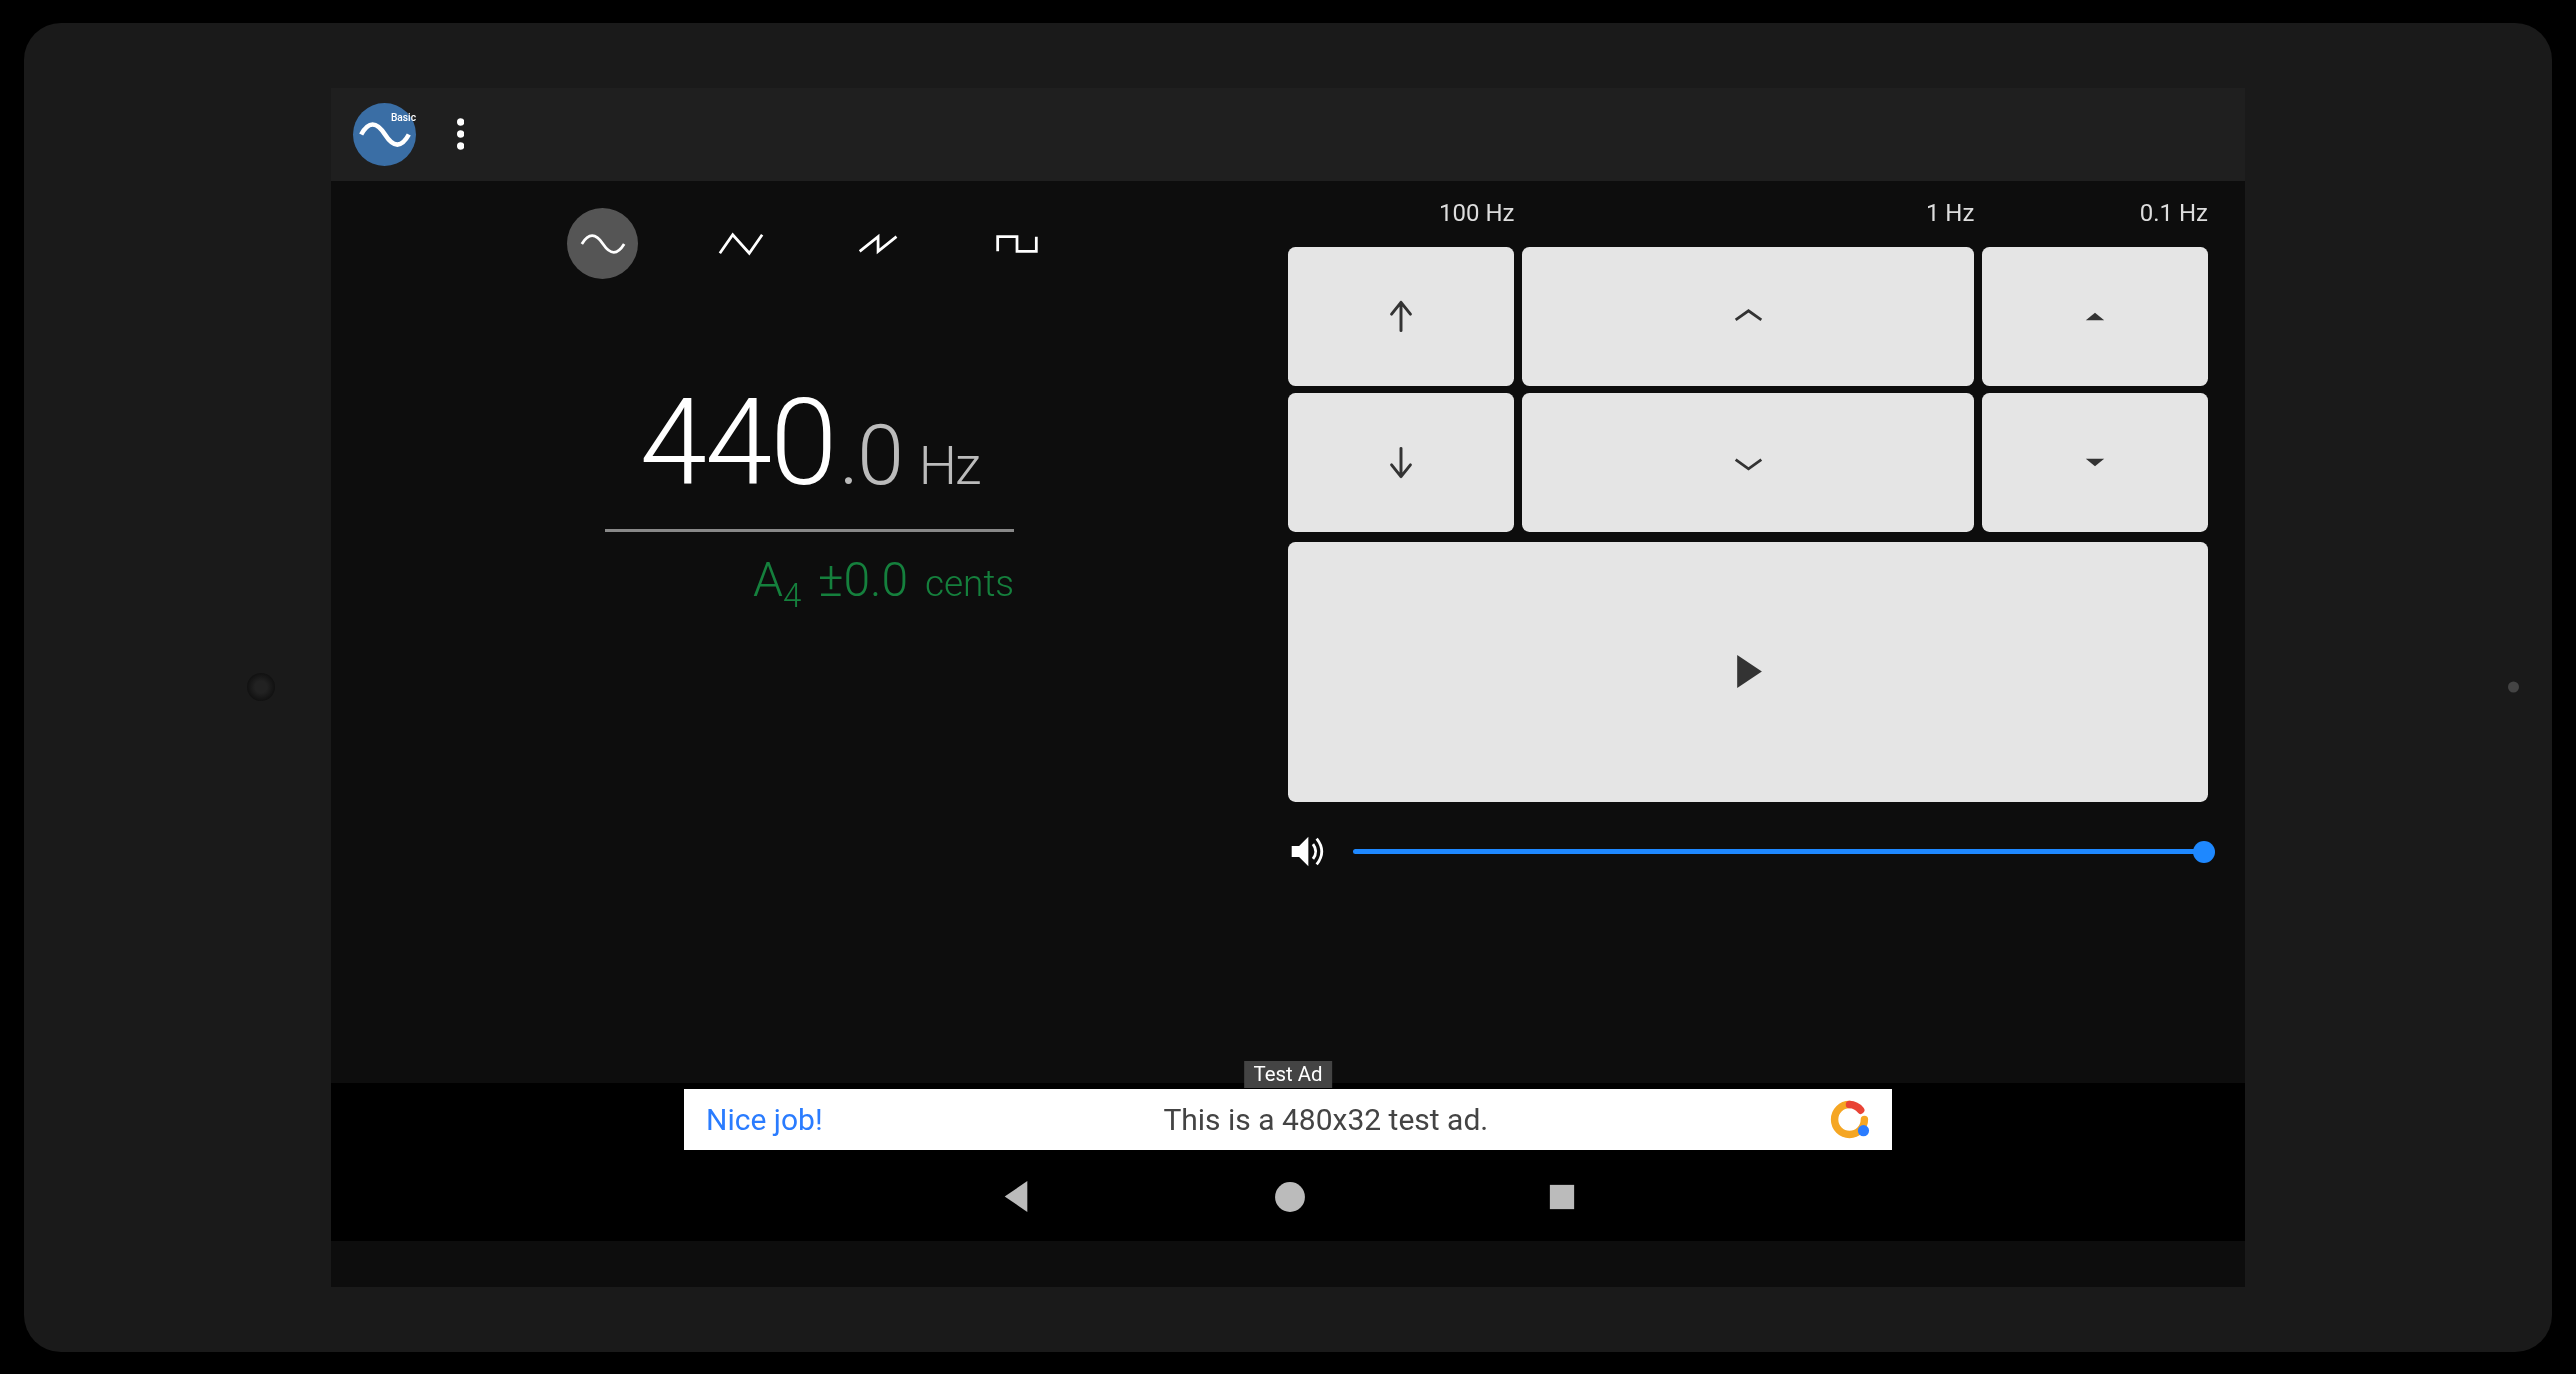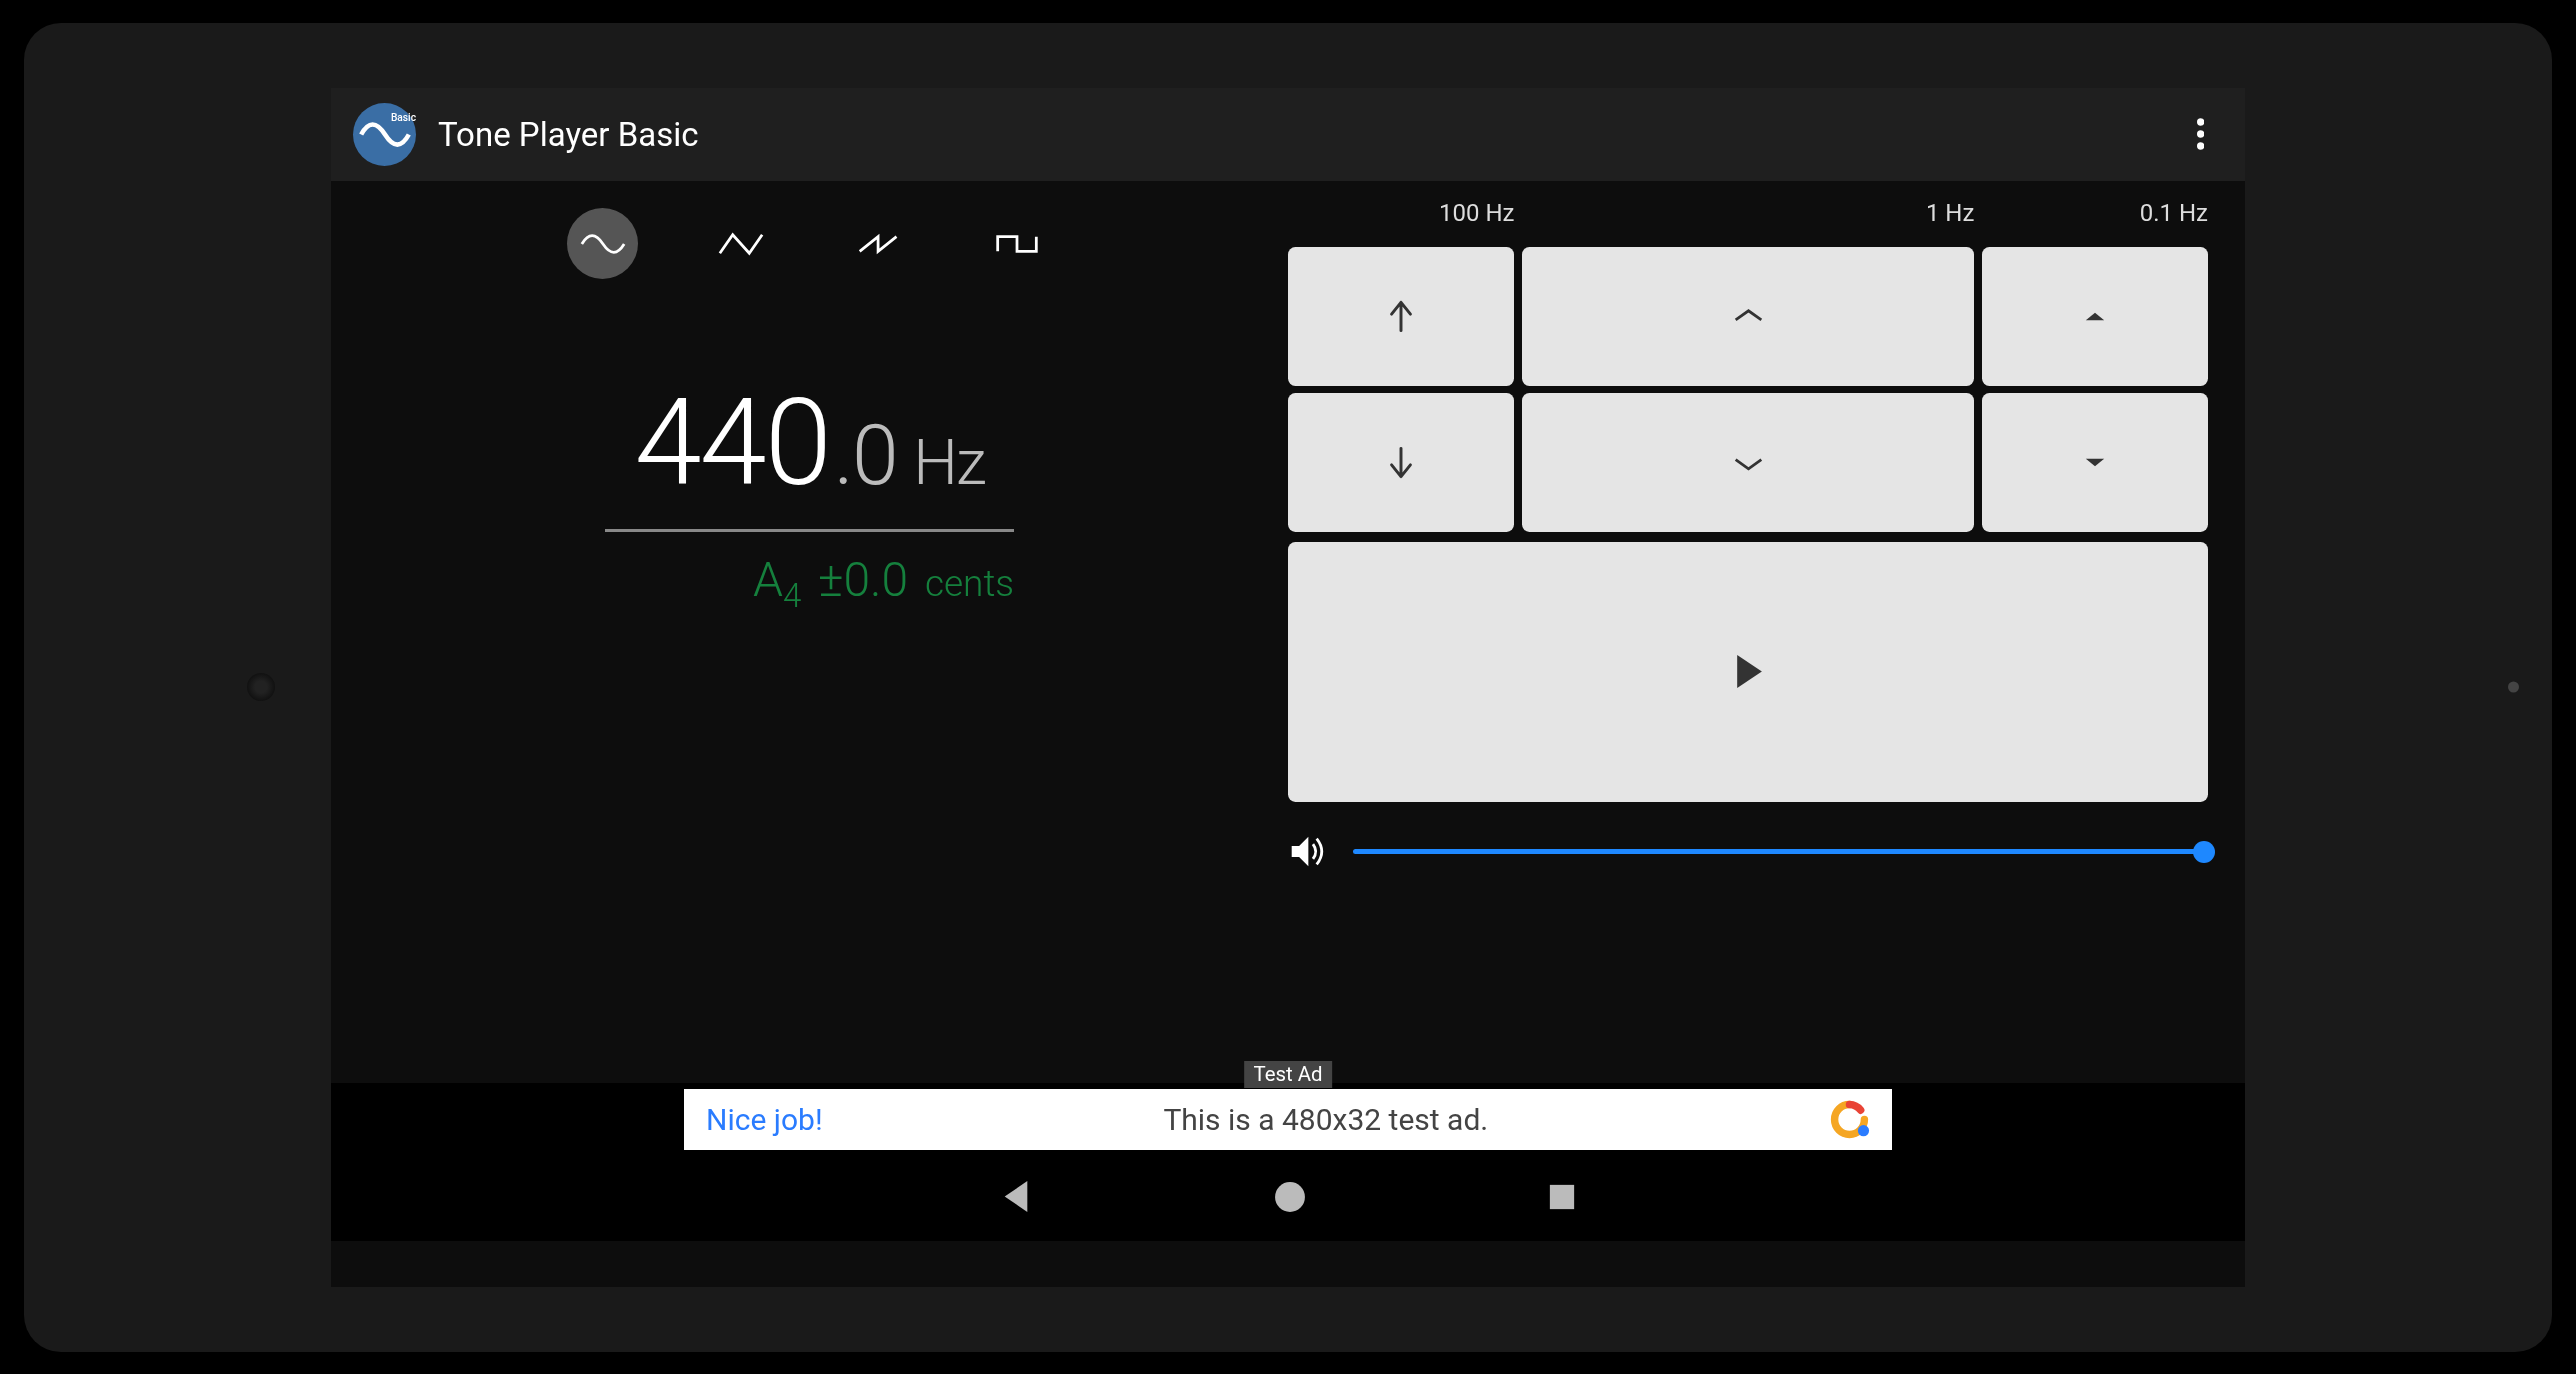--- a/index.html
+++ b/index.html
@@ -146,21 +146,21 @@
   .freq-main {
     font-size: 102px;
     font-weight: 300;
     letter-spacing: -1.9px;
     display: flex;
     align-items: baseline;
     justify-content: center;
   }
   .freq-int { font-size: 121px; }
   .freq-dec { font-size: 84px; color: #bbb; margin-left: 3.7px;}
-  .freq-unit { font-size: 63px; color: #bbb; margin-left: 16.7px; font-weight: 300;}
+  .freq-unit { font-size: 54px; color: #bbb; margin-left: 16.7px; font-weight: 300;}
   .freq-divider {
     width: 409px;
     height: 2.8px;
     background: #888;
     margin: 15px auto 18.6px;
   }
   .note-line {
     color: #15803d;
     font-size: 48px;
     font-weight: 300;
@@ -285,21 +285,20 @@
   <div class="screen">
 
 
     <div class="app-bar">
       <div class="app-icon">
         <svg width="52" height="33" viewBox="0 0 56 36">
           <path d="M2 18 Q 14 -4 28 18 Q 42 40 54 18" stroke="#fff" stroke-width="5" fill="none"></path>
         </svg>
         <span class="app-icon-badge">Basic</span>
       </div>
-      <div class="app-title">Tone Player Basic</div>
       <div class="overflow-menu">
         <svg width="7.4" height="32" viewBox="0 0 8 34">
           <circle cx="4" cy="4" r="4" fill="#fff"></circle>
           <circle cx="4" cy="17" r="4" fill="#fff"></circle>
           <circle cx="4" cy="30" r="4" fill="#fff"></circle>
         </svg>
       </div>
     </div>
 
     <div class="content">

